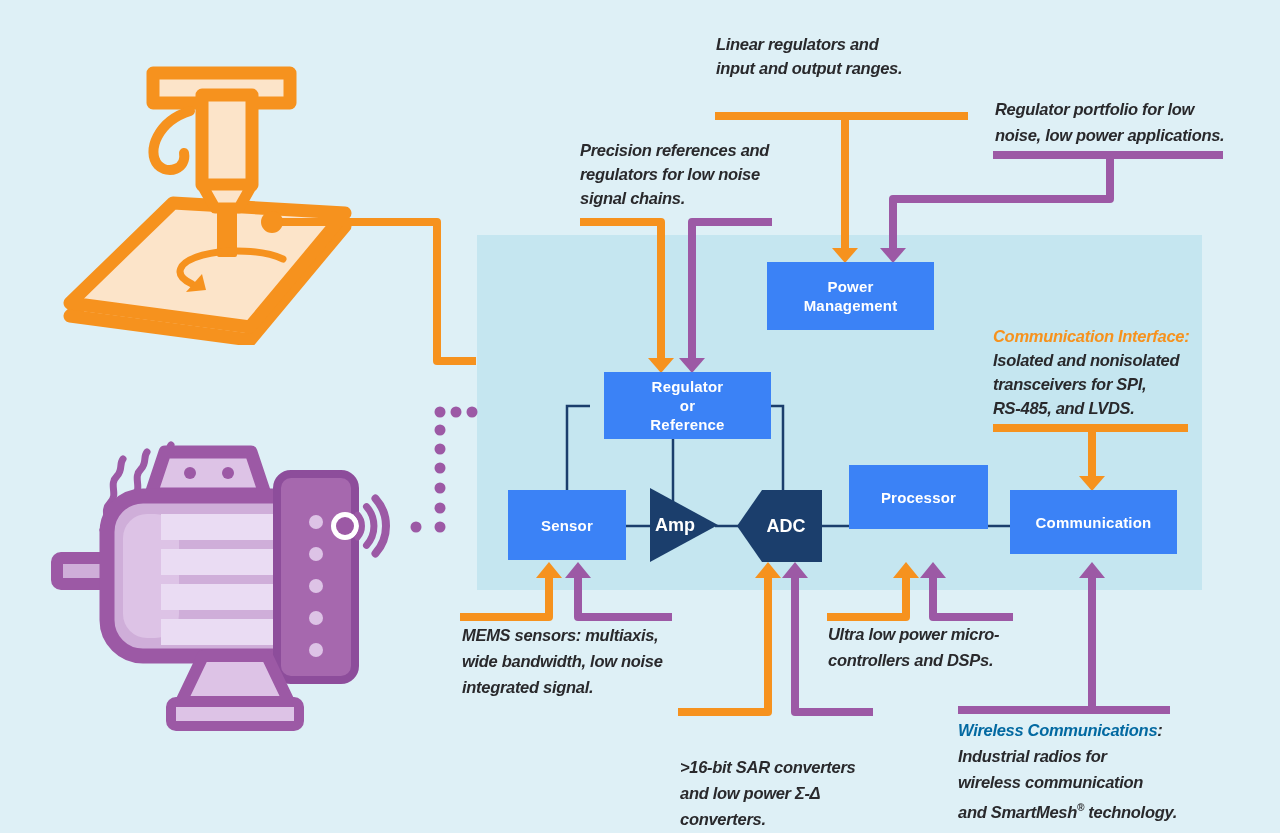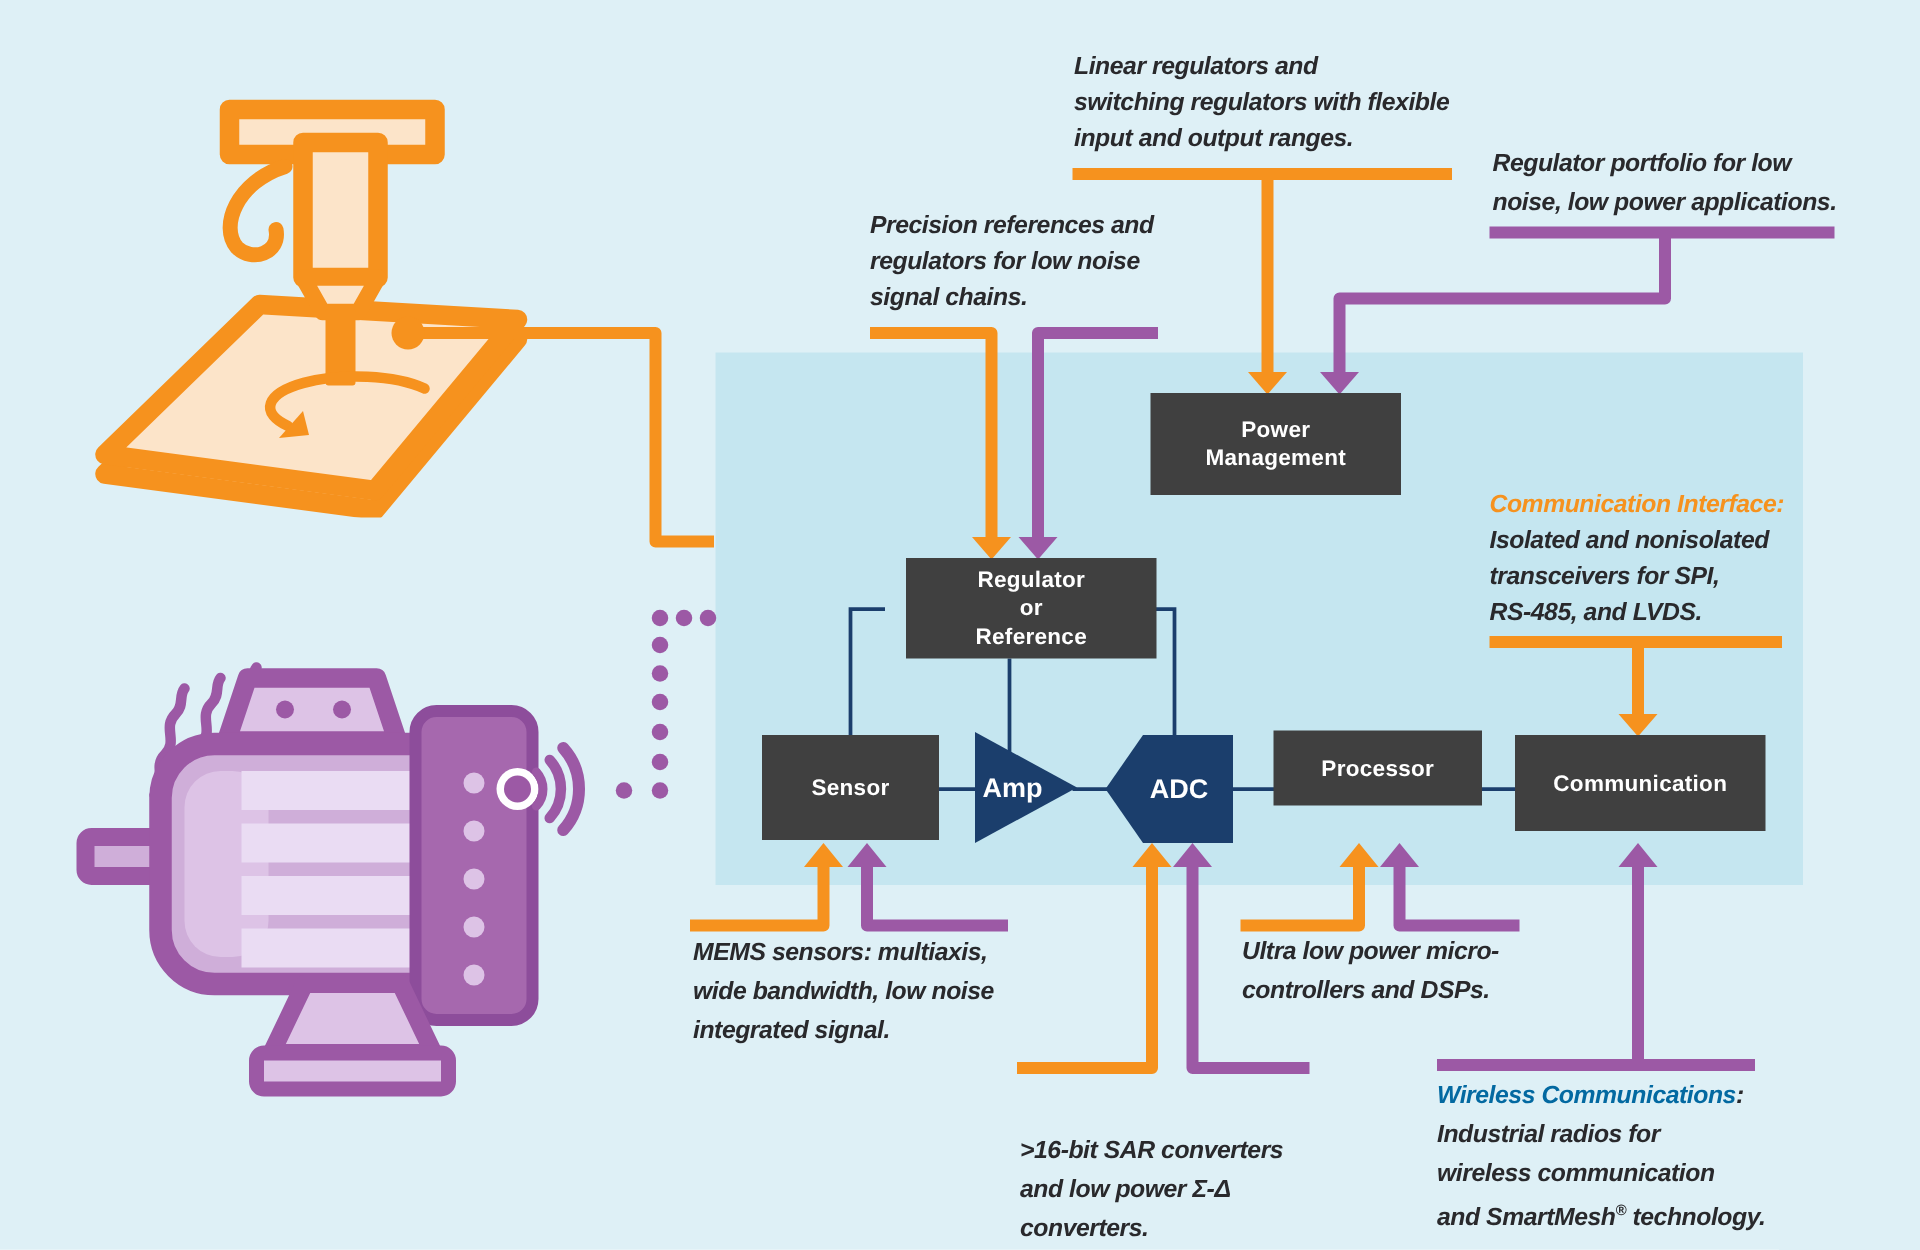--- a/index.html
+++ b/index.html
@@ -1,21 +1,21 @@
 <!DOCTYPE html>
 <html><head>
 <meta charset="utf-8">
 <style>
   html,body{margin:0;padding:0;}
   .canvas{position:relative;width:1280px;height:833px;background:#def0f6;overflow:hidden;
           font-family:"Liberation Sans",sans-serif;}
   .panel{position:absolute;left:477px;top:235px;width:725px;height:355px;background:#c5e6f0;z-index:1;}
   .illus{position:absolute;z-index:2;}
   .overlay{position:absolute;left:0;top:0;z-index:3;pointer-events:none;}
-  .block{position:absolute;z-index:4;background:#404040;color:#fff;display:flex;flex-direction:column;
+  .block{position:absolute;z-index:4;background:#3b82f6;color:#fff;display:flex;flex-direction:column;
          align-items:center;justify-content:center;font-weight:700;font-size:15px;line-height:19px;
          text-align:center;letter-spacing:.2px;}
   .shapelabel{position:absolute;z-index:4;color:#fff;display:flex;align-items:center;justify-content:center;
          font-weight:700;font-size:18px;text-align:center;}
   .ann{position:absolute;z-index:5;font-style:italic;font-weight:700;font-size:16.5px;line-height:26px;
        color:#29292c;letter-spacing:-0.3px;white-space:nowrap;}
   .ann.tight{line-height:24px;}
   .ann .orange{color:#f6921e;}
   .ann .purple{color:#0369a1;}
   .ann .sup{font-size:10px;vertical-align:super;}
@@ -183,30 +183,29 @@
   </div>
   <div class="block" style="left:508px;top:490px;width:118px;height:70px">
     <span>Sensor</span>
   </div>
   <div class="shapelabel" style="left:648px;top:490px;width:54px;height:70px">
     <span>Amp</span>
   </div>
   <div class="shapelabel" style="left:750px;top:490px;width:72px;height:72px">
     <span>ADC</span>
   </div>
-  <div class="block" style="left:849px;top:487px;width:139px;height:50px">
+  <div class="block" style="left:849px;top:465px;width:139px;height:64px">
     <span>Processor</span>
   </div>
   <div class="block" style="left:1010px;top:490px;width:167px;height:64px">
     <span>Communication</span>
   </div>
 
   <div class="ann tight" style="left:716px;top:32px">
     <div>Linear regulators and</div>
-    <div>switching regulators with flexible</div>
     <div>input and output ranges.</div>
   </div>
 
   <div class="ann" style="left:995px;top:96px">
     <div>Regulator portfolio for low</div>
     <div>noise, low power applications.</div>
   </div>
 
   <div class="ann tight" style="left:580px;top:138px">
     <div>Precision references and</div>

